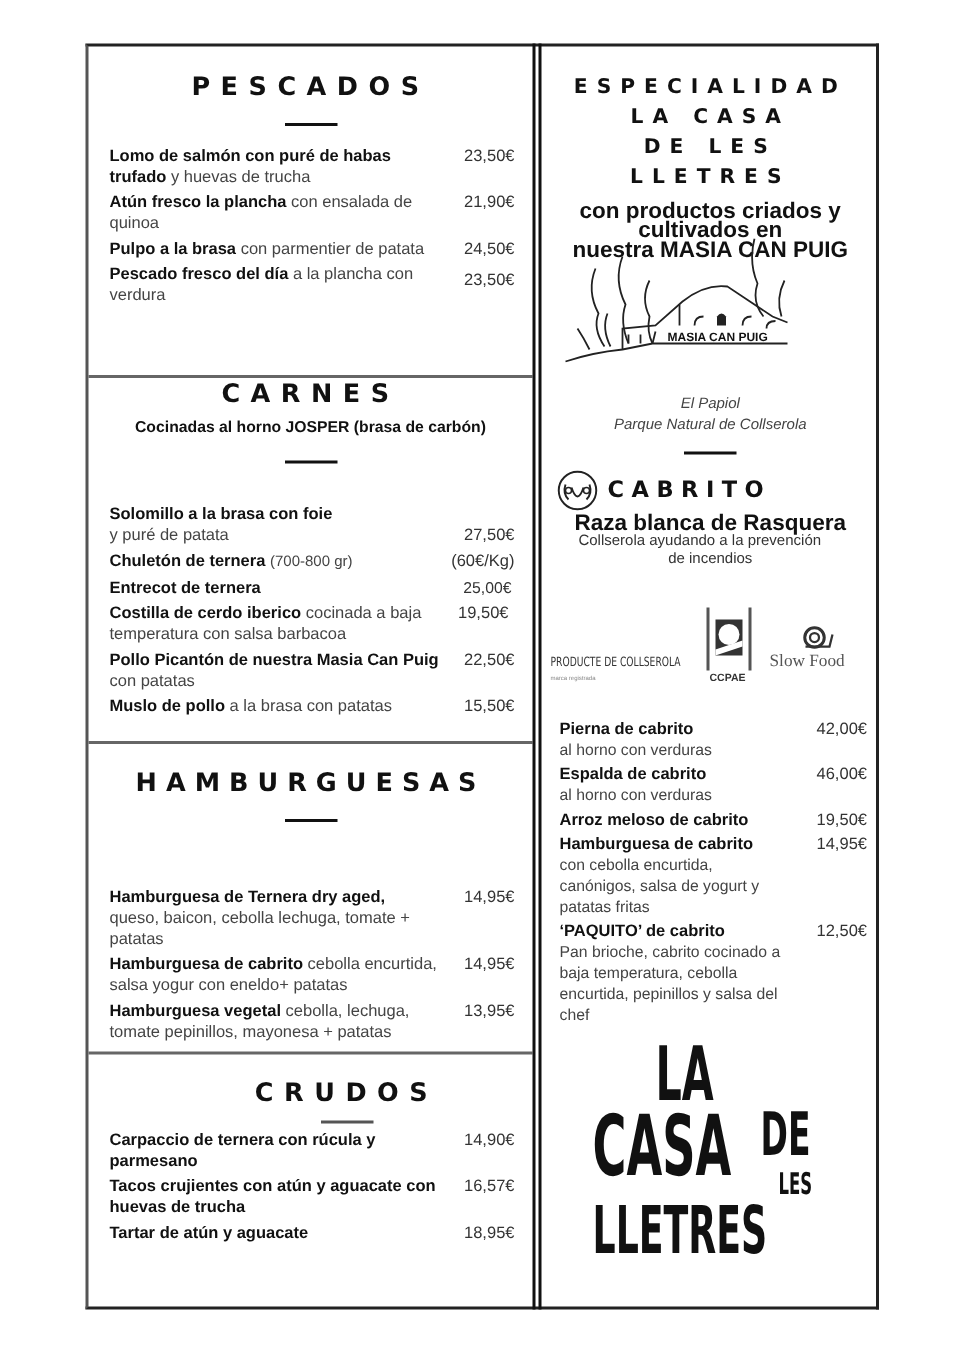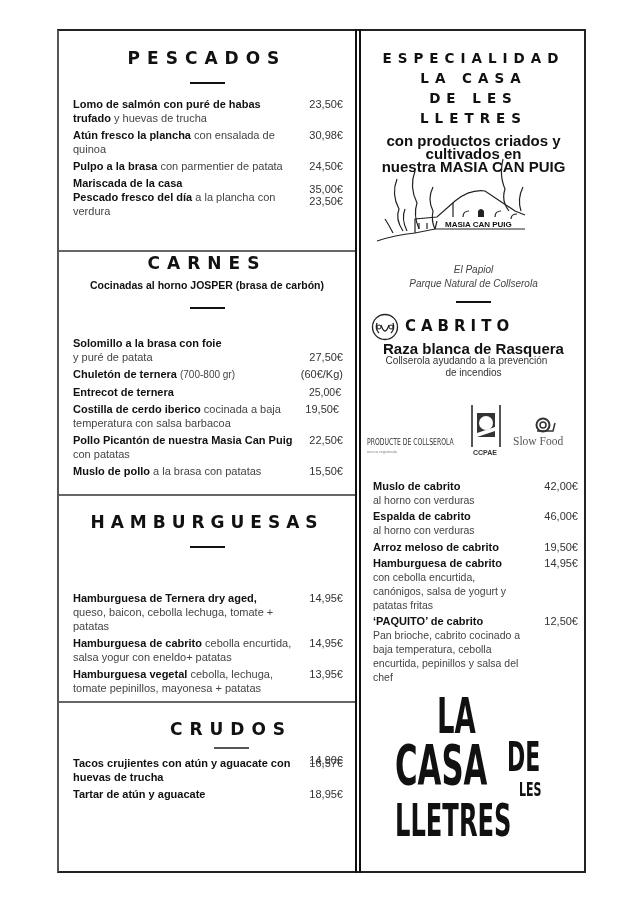--- a/index.html
+++ b/index.html
@@ -46,23 +46,22 @@
 <div class="frame">
 
   <div class="left-col">
 
     <div class="section" style="top:17px;">
       <div class="sec-title">PESCADOS</div>
       <div class="rule"></div>
     </div>
     <div class="items" style="top:66px;">
       <div class="item"><span class="name">Lomo de salmón con puré de habas trufado</span> <span class="desc">y huevas de trucha</span><span class="price">23,50€</span></div>
-      <div class="item"><span class="name">Atún fresco la plancha</span> <span class="desc">con ensalada de quinoa</span><span class="price">30,98€</span></div>
+      <div class="item"><span class="name">Atún fresco la plancha</span> <span class="desc">con ensalada de quinoa</span><span class="price">21,90€</span></div>
       <div class="item"><span class="name">Pulpo a la brasa</span> <span class="desc">con parmentier de patata</span><span class="price">24,50€</span></div>
-      <div class="item" style="margin-bottom:0;"><span class="name">Mariscada de la casa</span><span class="price" style="top:6px;">35,00€</span></div>
       <div class="item"><span class="name">Pescado fresco del día</span> <span class="desc">a la plancha con verdura</span><span class="price" style="top:4px;">23,50€</span></div>
     </div>
 
     <div class="hdiv" style="top:219px;"></div>
 
     <div class="section" style="top:222px;">
       <div class="sec-title">CARNES</div>
       <div class="sec-sub">Cocinadas al horno JOSPER (brasa de carbón)</div>
       <div class="rule" style="margin-top:16px;"></div>
     </div>
@@ -87,21 +86,21 @@
       <div class="item"><span class="name">Hamburguesa vegetal</span> <span class="desc">cebolla, lechuga, tomate pepinillos, mayonesa  + patatas</span><span class="price">13,95€</span></div>
     </div>
 
     <div class="hdiv" style="top:670px;"></div>
 
     <div class="section" style="top:688px;padding-left:48px;">
       <div class="sec-title">CRUDOS</div>
       <div class="rule gray" style="margin-top:8px;"></div>
     </div>
     <div class="items" style="top:722px;">
-      <div class="item"><span class="price">14,90€</span></div>
+      <div class="item"><span class="name">Carpaccio de ternera con rúcula y parmesano</span><span class="price">14,90€</span></div>
       <div class="item"><span class="name">Tacos crujientes con atún y aguacate con huevas de trucha</span><span class="price">16,57€</span></div>
       <div class="item"><span class="name">Tartar de atún y aguacate</span><span class="price">18,95€</span></div>
     </div>
   </div>
 
   <div class="col-divider"></div>
 
   <div class="right-col">
     <div style="position:absolute;left:0;top:17px;width:225px;">
       <div class="r-title">ESPECIALIDAD</div>
@@ -174,21 +173,21 @@
         <svg style="position:absolute;left:22px;top:0;" width="22" height="16" viewBox="0 0 22 16">
           <circle cx="8" cy="8" r="6.5" fill="none" stroke="#333" stroke-width="2"></circle>
           <circle cx="8" cy="8" r="3" fill="none" stroke="#333" stroke-width="1.5"></circle>
           <path d="M2 14 L18 14 L20 6" fill="none" stroke="#333" stroke-width="1.5"></path>
         </svg>
         <div style="position:absolute;left:0;top:18px;font-family:'Liberation Serif',serif;font-size:11.5px;color:#555;white-space:nowrap;">Slow Food</div>
       </div>
     </div>
 
     <div class="r-items" style="top:448px;">
-      <div class="r-item"><span class="name">Muslo de cabrito</span><span class="desc">al horno con verduras</span><span class="price">42,00€</span></div>
+      <div class="r-item"><span class="name">Pierna de cabrito</span><span class="desc">al horno con verduras</span><span class="price">42,00€</span></div>
       <div class="r-item"><span class="name">Espalda de cabrito</span><span class="desc">al horno con verduras</span><span class="price">46,00€</span></div>
       <div class="r-item" style="margin-top:3px;"><span class="name">Arroz meloso de cabrito</span><span class="price">19,50€</span></div>
       <div class="r-item"><span class="name">Hamburguesa de cabrito</span><span class="desc" style="width:140px;">con cebolla encurtida, canónigos, salsa de yogurt y patatas fritas</span><span class="price">14,95€</span></div>
       <div class="r-item"><span class="name">‘PAQUITO’ de cabrito</span><span class="desc" style="width:165px;">Pan brioche, cabrito cocinado a baja temperatura, cebolla encurtida, pepinillos y salsa del chef</span><span class="price">12,50€</span></div>
     </div>
 
     <div class="logo-big">
       <span style="left:42px;top:0;font-size:50px;">LA</span>
       <span style="left:0;top:46px;font-size:56px;">CASA</span>
       <span style="left:112px;top:46px;font-size:40px;">DE</span>

